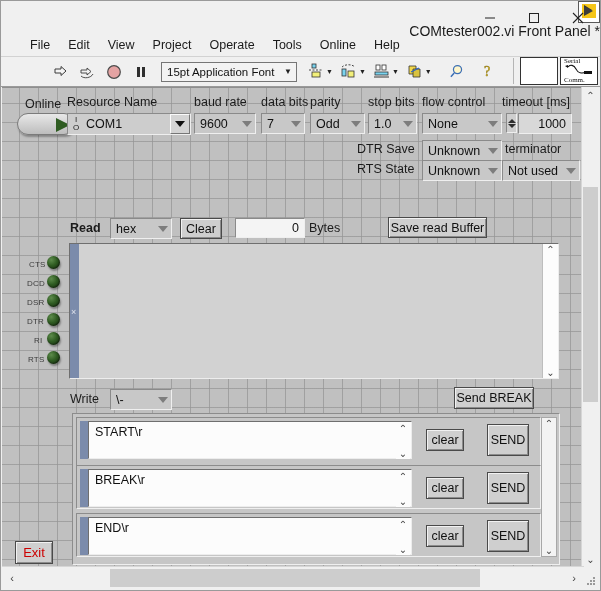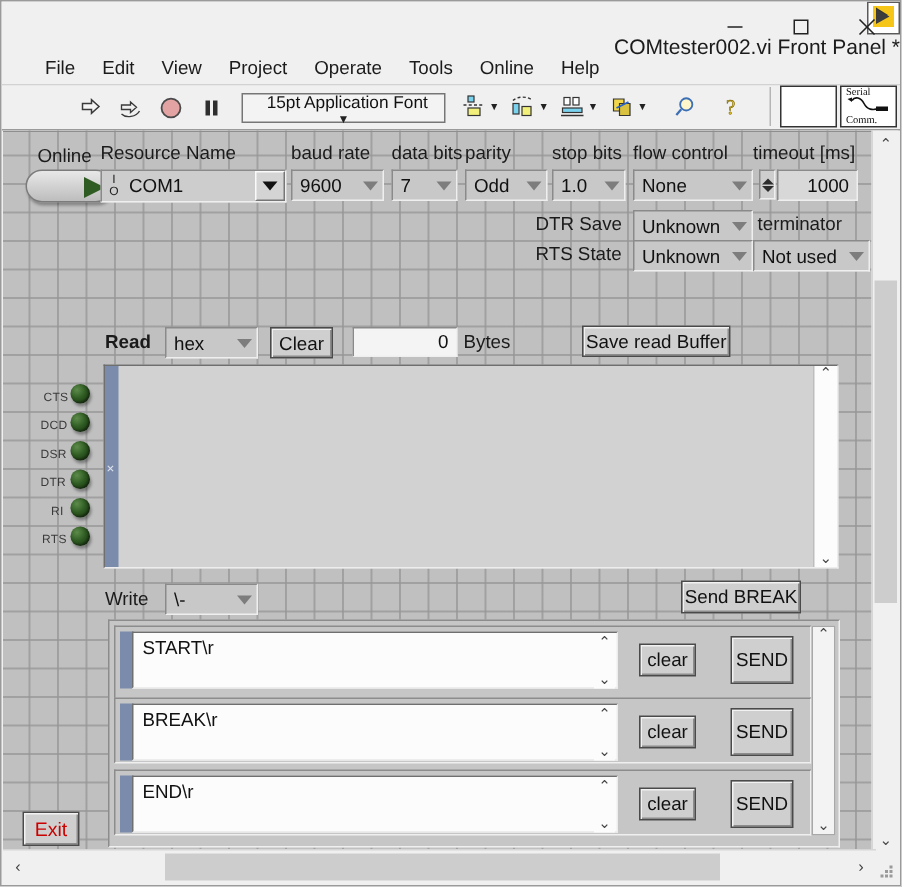--- a/index.html
+++ b/index.html
@@ -23,21 +23,21 @@
   .winbtn svg{display:block;}
 
   
   .menubar{height:22px;display:flex;align-items:center;padding-left:20px;background:#f0f0f0;border-bottom:1px solid #d2d2d2;}
   .menuitem{font-size:12.5px;color:#1b1b1b;padding:2px 9px;white-space:nowrap;}
 
   
   .toolbar{height:29px;background:#f0f0f0;display:flex;align-items:center;position:relative;border-bottom:1px solid #9a9a9a;}
   .tb-icons{display:flex;align-items:center;margin-left:50px;gap:10px;}
   .tb-ic{width:17px;height:17px;display:flex;align-items:center;justify-content:center;}
-  .fontsel{margin-left:12px;width:136px;height:20px;border:1px solid #767676;background:#f3f3f3;display:flex;align-items:center;box-sizing:border-box;flex-direction:column;}
+  .fontsel{margin-left:12px;width:136px;height:20px;border:1px solid #767676;background:#f3f3f3;display:flex;align-items:center;box-sizing:border-box;}
   .fontsel .lbl{flex:1;font-size:11.5px;color:#111;padding-left:5px;white-space:nowrap;}
   .fontsel .arr{width:16px;text-align:center;font-size:8px;color:#222;}
   .tb-group2{display:flex;align-items:center;margin-left:10px;gap:7px;}
   .tbg{display:flex;align-items:center;}
   .tbg .cap{font-size:7px;color:#222;margin-left:1px;}
   .tb-right{position:absolute;right:0;top:0;height:28px;display:flex;align-items:center;}
   .icon-box{width:36px;height:26px;border:1px solid #333;background:#fff;margin-right:2px;}
   .icon-box2{width:36px;height:26px;border:1px solid #333;background:#fff;margin-right:2px;position:relative;overflow:hidden;}
   .icon-box2 .t1{position:absolute;top:-1px;left:3px;font-size:7px;font-family:"Liberation Serif",serif;color:#111;}
   .icon-box2 .t2{position:absolute;bottom:0px;left:3px;font-size:7px;font-family:"Liberation Serif",serif;color:#111;}

